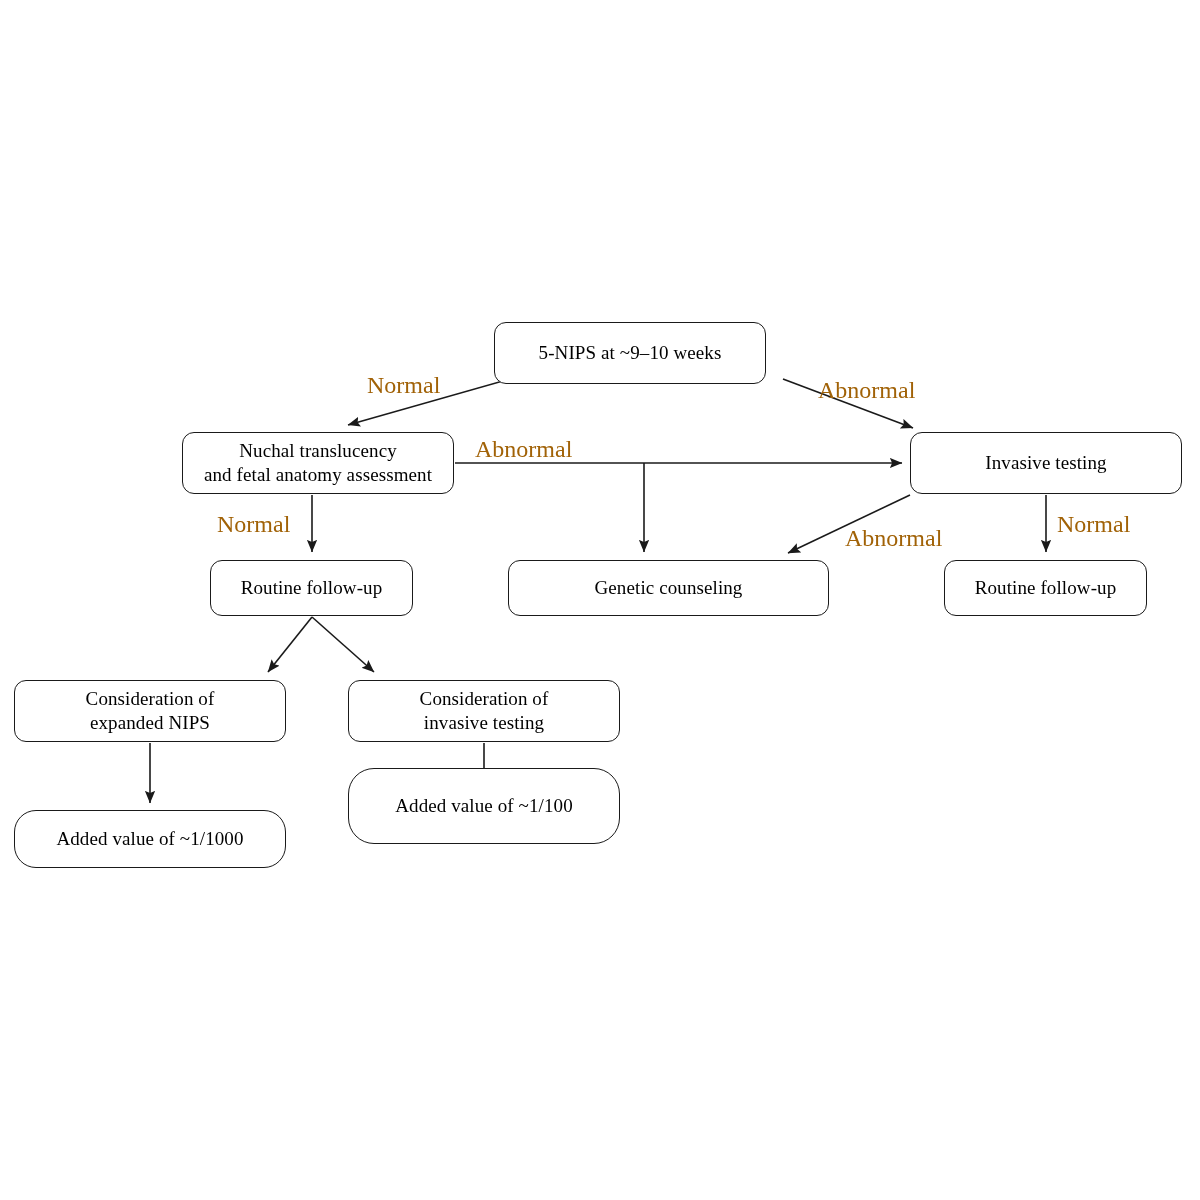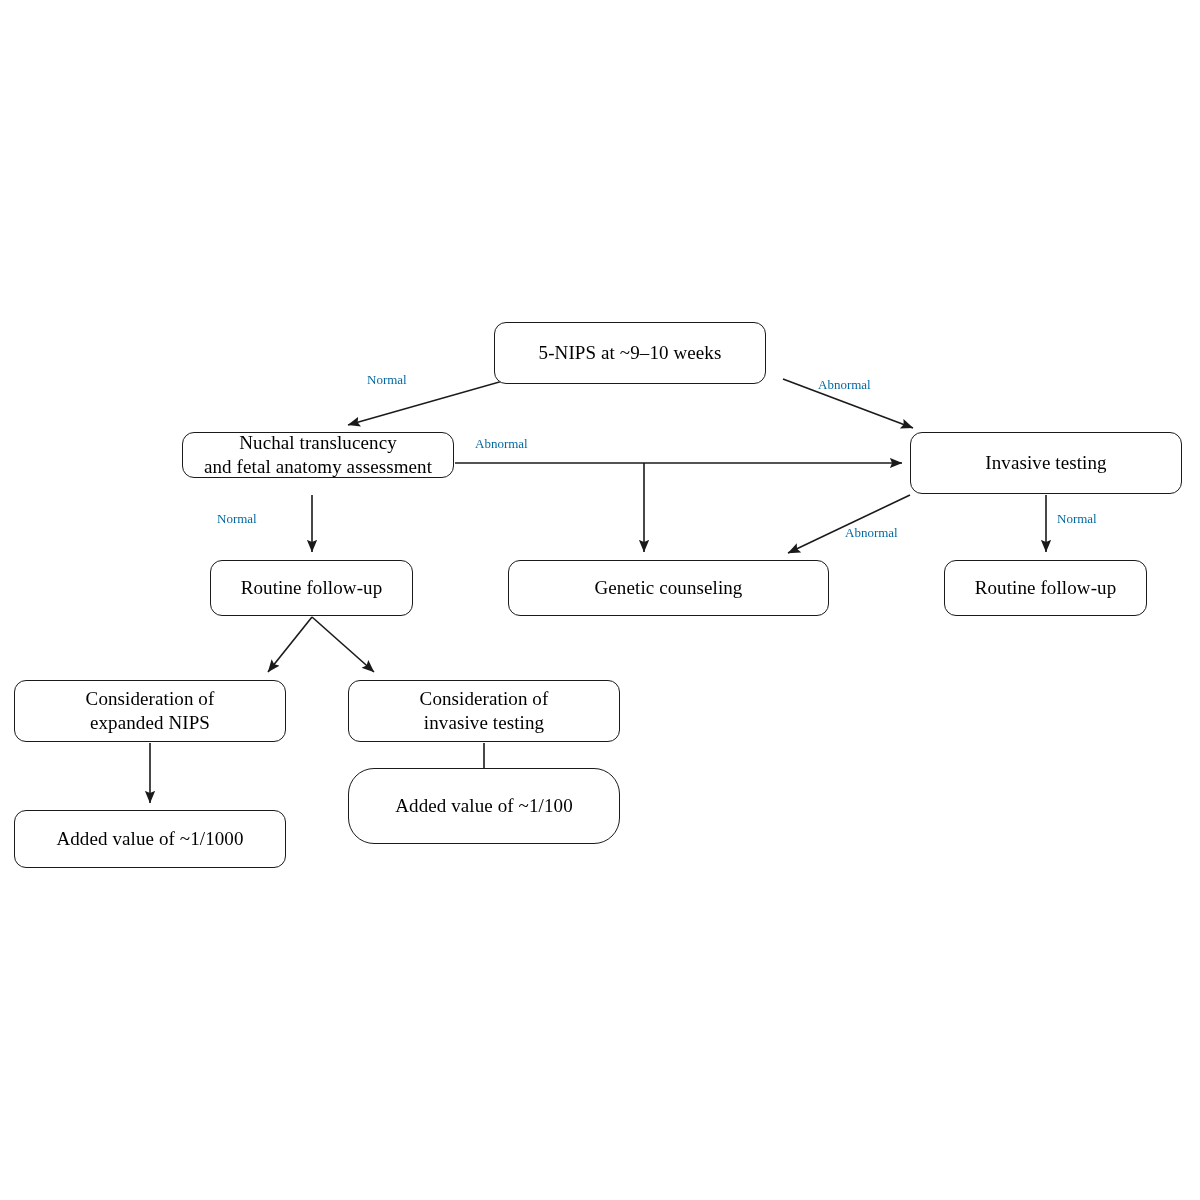--- a/index.html
+++ b/index.html
@@ -40,22 +40,22 @@
     letter-spacing: 0.1px;
     z-index: 2;
   }
   .node .node-label {
     display: block;
     padding: 0 10px;
     white-space: pre-line;
   }
   .edge-label {
     position: absolute;
-    color: #0369a1;
-    font-size: 13px;
+    color: #a16207;
+    font-size: 24px;
     line-height: 1;
     white-space: nowrap;
     background: transparent;
     z-index: 3;
   }
 </style>
 </head>
 <body>
 
 <div id="canvas">
@@ -87,21 +87,21 @@
 
     <path d="M 150,743 L 150,803" fill="none" stroke="#1a1a1a" stroke-width="1.6" marker-end="url(#arrowhead)"></path>
 
     <path d="M 484,743 L 484,803" fill="none" stroke="#1a1a1a" stroke-width="1.6" marker-end="url(#arrowhead)"></path>
   </svg>
 
   <div class="node" style="left:494px; top:322px; width:272px; height:62px;">
     <span class="node-label">5-NIPS at ~9–10 weeks</span>
   </div>
 
-  <div class="node" style="left:182px; top:432px; width:272px; height:46px;">
+  <div class="node" style="left:182px; top:432px; width:272px; height:62px;">
     <span class="node-label">Nuchal translucency
 and fetal anatomy assessment</span>
   </div>
 
   <div class="node" style="left:910px; top:432px; width:272px; height:62px;">
     <span class="node-label">Invasive testing</span>
   </div>
 
   <div class="node" style="left:210px; top:560px; width:203px; height:56px;">
     <span class="node-label">Routine follow-up</span>
@@ -118,21 +118,21 @@
   <div class="node" style="left:14px; top:680px; width:272px; height:62px;">
     <span class="node-label">Consideration of
 expanded NIPS</span>
   </div>
 
   <div class="node" style="left:348px; top:680px; width:272px; height:62px;">
     <span class="node-label">Consideration of
 invasive testing</span>
   </div>
 
-  <div class="node" style="left:14px; top:810px; width:272px; height:58px;">
+  <div class="node" style="left:14px; top:810px; width:272px; height:58px;border-radius:22px;">
     <span class="node-label">Added value of ~1/1000</span>
   </div>
 
   <div class="node" style="left:348px; top:768px; width:272px; height:76px;border-radius:26px;">
     <span class="node-label">Added value of ~1/100</span>
   </div>
 
   <div class="edge-label" style="left:367px; top:373px;">Normal</div>
 
   <div class="edge-label" style="left:818px; top:378px;">Abnormal</div>

